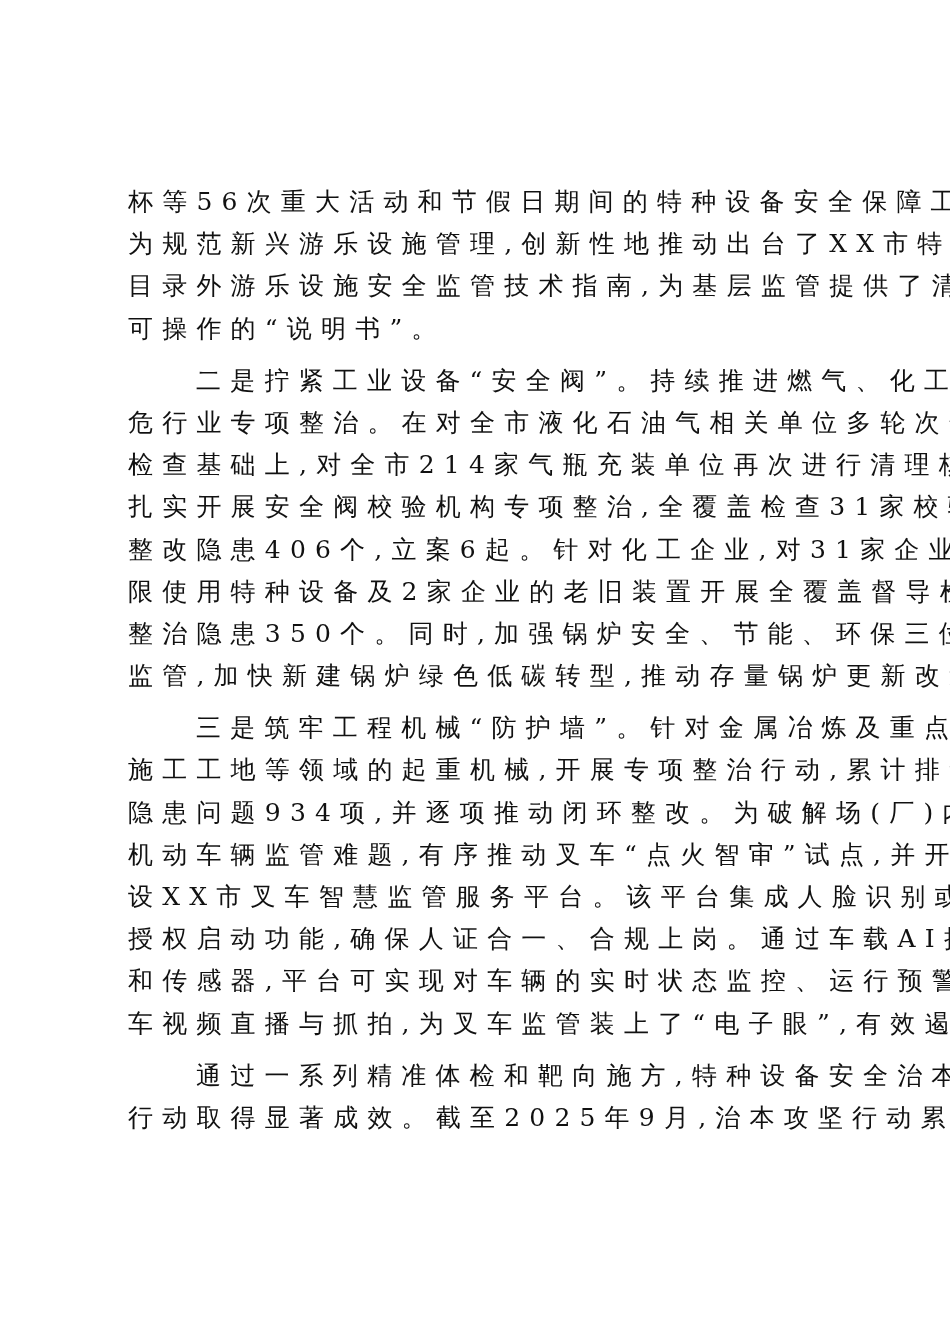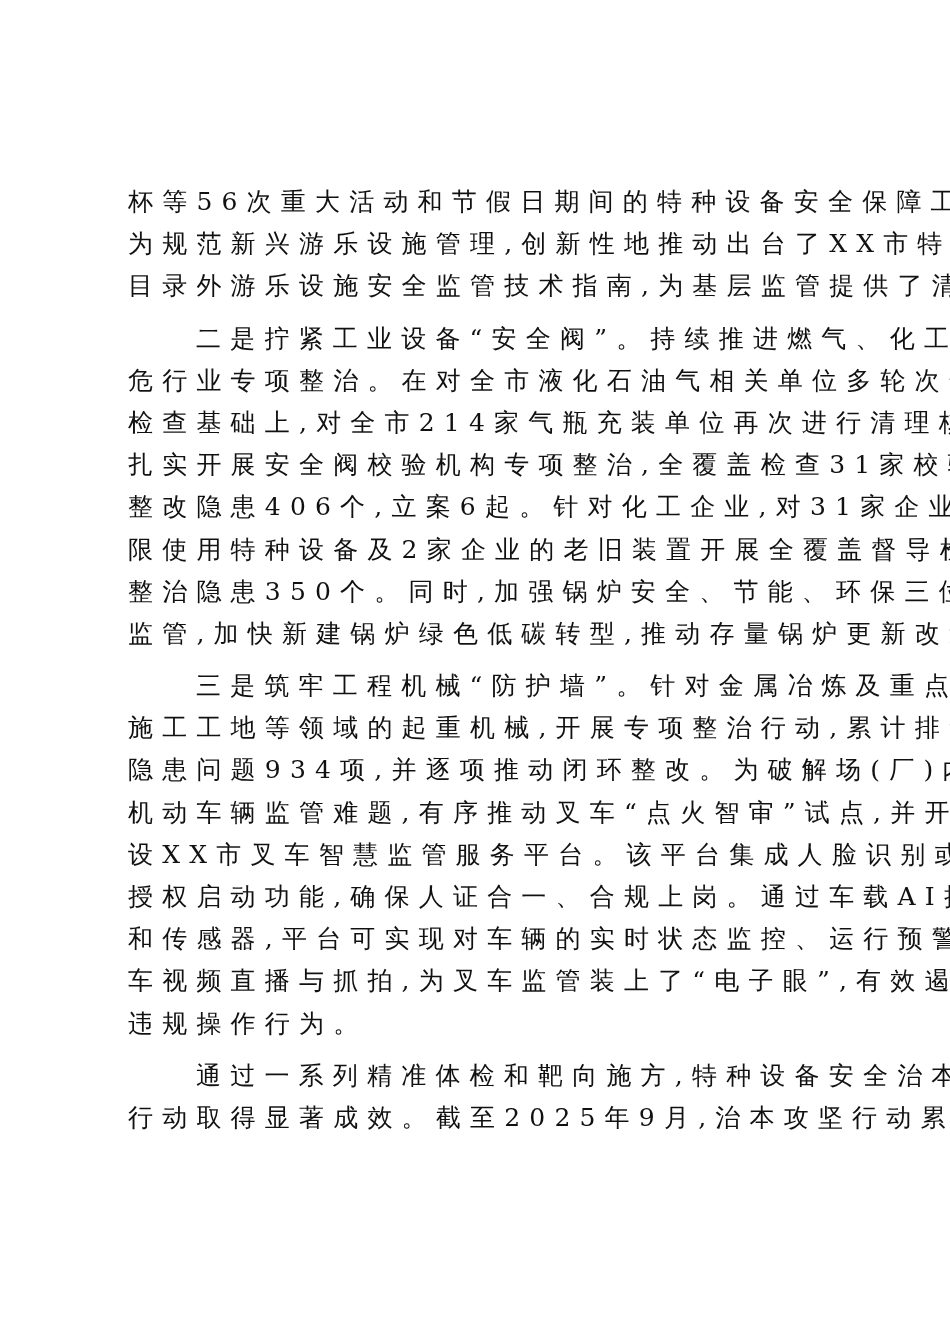--- a/index.html
+++ b/index.html
@@ -37,20 +37,21 @@
   </style>
 </head>
 <body>
 
 <div class="page">
 
   <div>
     <div class="line">杯等56次重大活动和节假日期间的特种设备安全保障工作。</div>
     <div class="line">为规范新兴游乐设施管理,创新性地推动出台了XX市特种设备</div>
     <div class="line">目录外游乐设施安全监管技术指南,为基层监管提供了清晰、</div>
+    <div class="line">可操作的“说明书”。</div>
   </div>
   <div class="para-gap"></div>
 
   <div>
     <div class="line indent">二是拧紧工业设备“安全阀”。持续推进燃气、化工等高</div>
     <div class="line">危行业专项整治。在对全市液化石油气相关单位多轮次全覆盖</div>
     <div class="line">检查基础上,对全市214家气瓶充装单位再次进行清理核查。</div>
     <div class="line">扎实开展安全阀校验机构专项整治,全覆盖检查31家校验机构,</div>
     <div class="line">整改隐患406个,立案6起。针对化工企业,对31家企业的超年</div>
     <div class="line">限使用特种设备及2家企业的老旧装置开展全覆盖督导检查,</div>
@@ -61,21 +62,20 @@
 
   <div>
     <div class="line indent">三是筑牢工程机械“防护墙”。针对金属冶炼及重点工程</div>
     <div class="line">施工工地等领域的起重机械,开展专项整治行动,累计排查发现</div>
     <div class="line">隐患问题934项,并逐项推动闭环整改。为破解场(厂)内专用</div>
     <div class="line">机动车辆监管难题,有序推动叉车“点火智审”试点,并开发建</div>
     <div class="line">设XX市叉车智慧监管服务平台。该平台集成人脸识别或刷卡</div>
     <div class="line">授权启动功能,确保人证合一、合规上岗。通过车载AI摄像头</div>
     <div class="line">和传感器,平台可实现对车辆的实时状态监控、运行预警、行</div>
     <div class="line">车视频直播与抓拍,为叉车监管装上了“电子眼”,有效遏制了</div>
-    <div class="line">违规操作行为。</div>
   </div>
   <div class="para-gap"></div>
 
   <div>
     <div class="line indent">通过一系列精准体检和靶向施方,特种设备安全治本攻坚</div>
     <div class="line">行动取得显著成效。截至2025年9月,治本攻坚行动累计排查</div>
   </div>
 
 </div>
 

